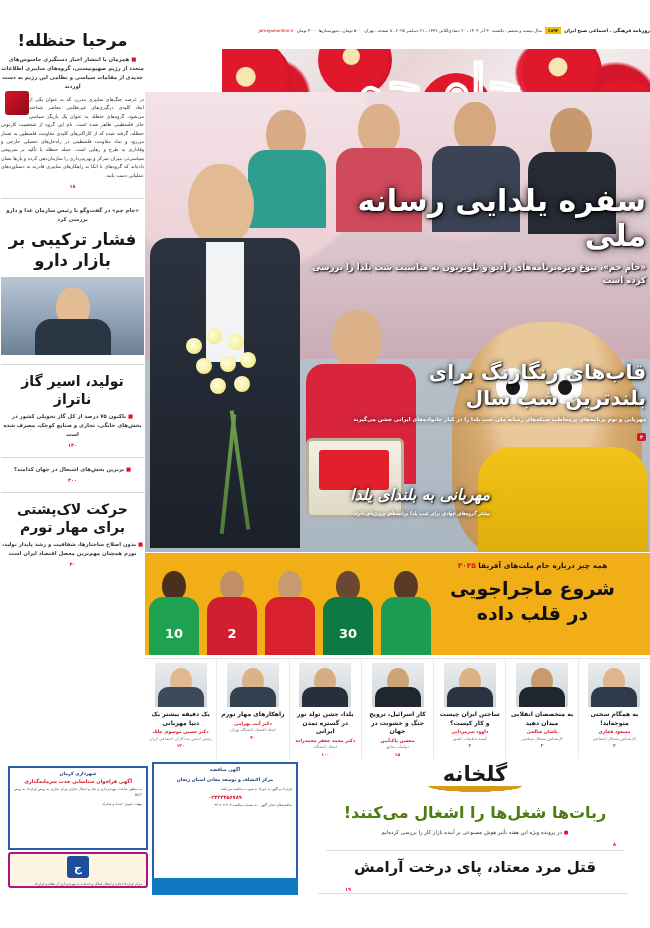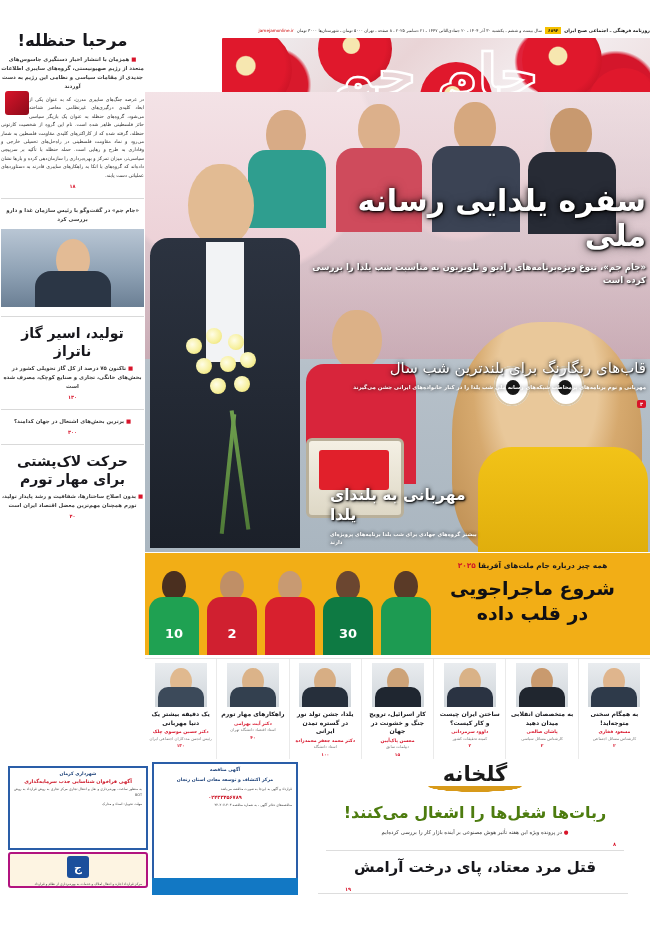--- a/index.html
+++ b/index.html
@@ -9,28 +9,28 @@
   
   .topbar{position:absolute;right:0;top:24px;width:424px;height:13px;
           display:flex;align-items:center;justify-content:flex-start;gap:3px;
           direction:rtl;overflow:hidden;}
   .tb-name{font-size:4.6px;font-weight:bold;color:#111;letter-spacing:.1px;white-space:nowrap;}
   .tb-badge{background:#f5c000;color:#111;font-size:4.2px;font-weight:bold;padding:1px 3px;white-space:nowrap;}
   .tb-text{font-size:4.2px;color:#222;white-space:nowrap;}
   .tb-red{color:#c00;}
 
   
-  .masthead{position:absolute;left:222px;top:38px;width:428px;height:78px;overflow:hidden;
+  .masthead{position:absolute;left:222px;top:49px;width:428px;height:78px;overflow:hidden;
             background:
               radial-gradient(circle at 12% 60%, #d8192c 0 9%, rgba(216,25,44,0) 10%),
               radial-gradient(circle at 30% 25%, #e8334a 0 7%, rgba(232,51,74,0) 8%),
               radial-gradient(circle at 52% 70%, #c8101f 0 8%, rgba(200,16,31,0) 9%),
               radial-gradient(circle at 76% 30%, #e0223a 0 9%, rgba(224,34,58,0) 10%),
               radial-gradient(circle at 92% 72%, #d4162b 0 10%, rgba(212,22,43,0) 11%),
-              linear-gradient(135deg,#f0f2f4 0%,#e9d4d6 40%,#f4eef0 70%,#ecdcdd 100%);}
+              linear-gradient(135deg,#f0f2f4 0%,#e9d4d6 40%,#f4eef0 70%,#ecdcdd 100%); font-family: Liberation Serif, serif;}
   .mast-flower{position:absolute;border-radius:50%;
       background:radial-gradient(circle at 45% 45%,#f6e7b0 0 14%,#e0182c 16% 60%,#a80d1c 100%);}
   .mast-word{position:absolute;inset:0;display:flex;align-items:center;justify-content:center;
              font-size:56px;font-weight:bold;color:transparent;
              -webkit-text-stroke:2.4px #ffffff;letter-spacing:2px;
              direction:rtl;padding-bottom:6px;}
 
   
   .hero{position:absolute;left:136px;top:92px;width:505px;height:460px;overflow:hidden;
         background:linear-gradient(180deg,#cfd6dd 0%,#b9c3cc 45%,#9fadb8 100%);padding-left:19px;}
@@ -61,28 +61,28 @@
   .tv-screen{position:absolute;left:10px;top:9px;width:70px;height:40px;background:#e1202b;border-radius:3px;}
 
   
   .hl-main{position:absolute;right:14px;top:92px;width:340px;text-align:right;direction:rtl;}
   .hl-main .t{font-size:30px;font-weight:bold;color:#ffffff;line-height:1.16;
       text-shadow:0 0 5px rgba(0,0,0,.85),0 0 11px rgba(0,0,0,.6),1px 1px 2px #000;}
   .hl-main .s{margin-top:7px;font-size:8.6px;font-weight:bold;color:#ffffff;line-height:1.55;
       text-shadow:0 0 4px rgba(0,0,0,.9),1px 1px 2px #000;}
 
   .hl-sec{position:absolute;right:14px;top:267px;width:300px;text-align:right;direction:rtl;}
-  .hl-sec .t{font-size:15px;font-weight:normal;color:#ffffff;line-height:1.3;
+  .hl-sec .t{font-size:20px;font-weight:bold;color:#ffffff;line-height:1.3;
       text-shadow:0 0 5px rgba(0,0,0,.85),1px 1px 2px #000;}
   .hl-sec .s{margin-top:4px;font-size:5.4px;font-weight:bold;color:#ffffff;line-height:1.6;
       text-shadow:0 0 4px rgba(0,0,0,.9);}
   .pg-red{display:inline-block;background:#d8142a;color:#fff;font-size:5px;font-weight:bold;
       padding:1px 3px;border-radius:2px;}
 
-  .hl-third{position:absolute;right:170px;top:393px;width:160px;text-align:left;direction:rtl;}
+  .hl-third{position:absolute;right:170px;top:393px;width:160px;text-align:right;direction:rtl;font-style:italic;}
   .hl-third .t{font-size:15.5px;font-weight:bold;color:#ffffff;line-height:1.32;
       text-shadow:0 0 5px rgba(0,0,0,.9),1px 1px 2px #000;}
   .hl-third .s{margin-top:4px;font-size:5.2px;font-weight:bold;color:#ffffff;line-height:1.6;
       text-shadow:0 0 4px rgba(0,0,0,.95);}
 
   
   .sports{position:absolute;left:145px;top:553px;width:505px;height:102px;background:#f2ae16;overflow:hidden;}
   .sports-txt{position:absolute;right:10px;top:8px;width:215px;text-align:center;direction:rtl;}
   .sports-kicker{font-size:7.4px;font-weight:bold;color:#17171c;line-height:1.4;}
   .sports-kicker .nm{color:#d21a26;}
@@ -292,20 +292,21 @@
       </div>
       <div class="s-mini"></div>
       <div class="s-body">در عرصه جنگ‌های سایبری مدرن، که به عنوان یکی از ابعاد کلیدی درگیری‌های غیرنظامی معاصر شناخته می‌شود، گروه‌های حنظله به عنوان یک بازیگر سیاسی حائز فلسطینی ظاهر شده است. نام این گروه از شخصیت کارتونی حنظله، گرفته شده که از کاراکترهای کلیدی مقاومت فلسطین به شمار می‌رود و نماد مقاومت فلسطینی در راه‌حل‌های تحمیلی خارجی و وفاداری به طرح و رهایی است. حمله حنظله با تأکید بر سرپیچی سیاسی‌تر، میزان تمرکز و بهره‌برداری را سازمان‌دهی کرده و بارها نشان داده‌اند که گروه‌های با اتکا به راهکارهای سایبری قادرند به دستاوردهای عملیاتی دست یابند.</div>
       <div class="s-pg">۱۸</div>
     </div>
 
     <div class="s-rule"></div>
 
     <div class="side-item">
       <div class="s-kicker">«جام جم» در گفت‌وگو با رئیس سازمان غذا و دارو بررسی کرد</div>
+      <div class="s-title" style="margin-top:5px;">فشار ترکیبی بر بازار دارو</div>
       <div class="s-photo">
         <div class="fhead"></div>
           <div class="fbody"></div>
       </div>
     </div>
 
     <div class="s-rule"></div>
 
     <div class="side-item">
       <div class="s-title sm">تولید، اسیر گاز ناتراز</div>

